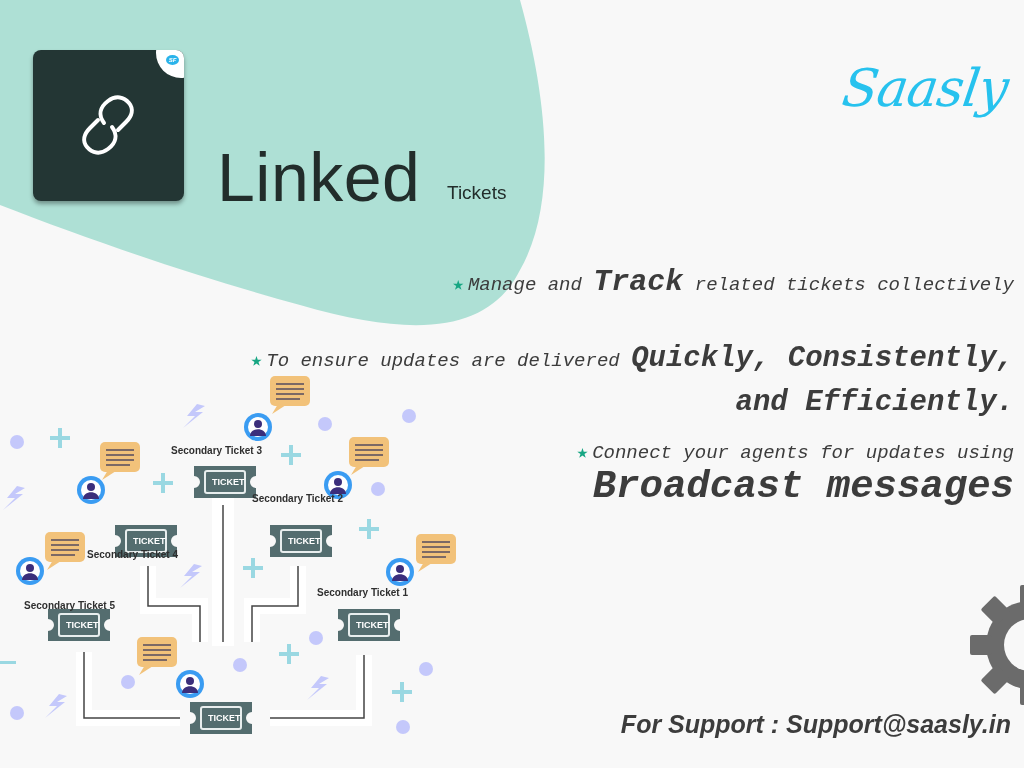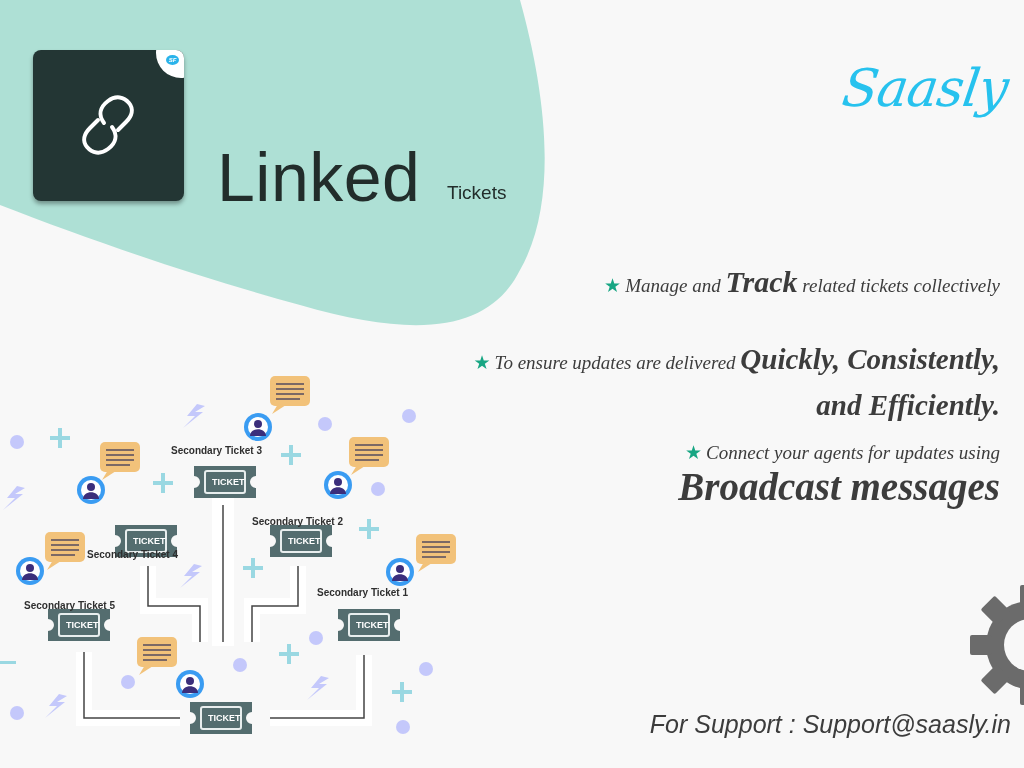--- a/index.html
+++ b/index.html
@@ -5,29 +5,29 @@
   html, body { margin:0; padding:0; }
   body { width:1024px; height:768px; overflow:hidden; background:#f8f8f8; position:relative; font-family:"Liberation Sans", sans-serif; }
   .blob { position:absolute; left:0; top:0; width:1024px; height:768px; }
   .app-tile { position:absolute; left:33px; top:50px; width:151px; height:151px; background:#233634; border-radius:8px; box-shadow:0 3px 4px rgba(0,0,0,0.35); overflow:hidden; }
   .tile-corner { position:absolute; right:-22px; top:-22px; width:50px; height:50px; background:#fff; border-radius:50%; }
   .tile-badge { position:absolute; right:5px; top:5px; width:13px; height:10px; background:#2ab3ea; border-radius:50%; color:#fff; font-size:6px; font-weight:bold; text-align:center; line-height:10px; font-style:italic; }
   .chain-icon { position:absolute; left:35px; top:35px; width:80px; height:80px; }
   .title-main { position:absolute; left:205px; top:138px; font-size:68px; font-weight:500; color:#222d2b; letter-spacing:0.5px;margin-left:12px; }
   .title-sub { position:absolute; left:447px; top:182px; font-size:19px; color:#222d2b; }
   .brand { position:absolute; left:843px; top:58px; font-family:"DejaVu Serif", serif; font-style:italic; font-size:52px; color:#27c2ee; letter-spacing:-1px; transform:skewX(-8deg); }
-  .feature { position:absolute; right:24px; text-align:right; color:#3c3c3c; font-style:italic; font-family:Liberation Serif, serif; }
+  .feature { position:absolute; right:10px; text-align:right; color:#3c3c3c; font-style:italic; font-family:Liberation Mono, monospace; }
   .feature .star { color:#17a683; font-style:normal; font-size:19px; margin-right:4px; }
   .f1 { top:265px; font-size:19px; }
   .f1 .big { font-size:30px; font-weight:bold; }
   .f2 { top:338px; font-size:19px; line-height:42px; }
   .f2 .big { font-size:29px; font-weight:bold;text-align:center; }
   .f3 { top:436px; font-size:19px; line-height:34px; }
   .f3 .big { font-size:39px; font-weight:bold; }
-  .support { position:absolute; right:13px; top:710px; font-size:25px; font-weight:normal; font-style:italic; color:#3c3c3c; }
+  .support { position:absolute; right:13px; top:710px; font-size:25px; font-weight:bold; font-style:italic; color:#3c3c3c; }
   .gear { position:absolute; left:970px; top:585px; width:120px; height:120px; }
   .diagram { position:absolute; left:0; top:360px; width:470px; height:408px; }
   .label { position:absolute; font-size:10px; font-weight:bold; color:#2f2f2f; white-space:nowrap; }
 </style>
 </head>
 <body>
 
 <svg class="blob" viewBox="0 0 1024 768">
   <path d="M0,0 L520,0 C545,90 560,200 520,270 C490,330 420,340 300,305 C200,278 90,240 0,205 Z" fill="#aee0d5"></path>
 </svg>
@@ -171,21 +171,21 @@
   <use href="#ticket-shape" x="194" y="466"></use>
   <use href="#ticket-shape" x="115" y="525"></use>
   <use href="#ticket-shape" x="270" y="525"></use>
   <use href="#ticket-shape" x="48" y="609"></use>
   <use href="#ticket-shape" x="338" y="609"></use>
   <use href="#ticket-shape" x="190" y="702"></use>
 </svg>
 
 <div class="label" style="left:171px;top:445px;">Secondary Ticket 3</div>
 <div class="label" style="left:87px;top:505px;margin-top:44px;">Secondary Ticket 4</div>
-<div class="label" style="left:252px;top:516px;text-align:center;">Secondary Ticket 2</div>
+<div class="label" style="left:252px;top:493px;text-align:center;">Secondary Ticket 2</div>
 <div class="label" style="left:24px;top:587px;margin-top:13px;">Secondary Ticket 5</div>
 <div class="label" style="left:317px;top:587px;">Secondary Ticket 1</div>
 <div class="label" style="left:185px;top:775px;">Primary Ticket</div>
 
 <div class="label" style="left:212px;top:477px;color:#fff;font-size:9px;">TICKET</div>
 <div class="label" style="left:133px;top:536px;color:#fff;font-size:9px;">TICKET</div>
 <div class="label" style="left:288px;top:536px;color:#fff;font-size:9px;">TICKET</div>
 <div class="label" style="left:66px;top:620px;color:#fff;font-size:9px;">TICKET</div>
 <div class="label" style="left:356px;top:620px;color:#fff;font-size:9px;">TICKET</div>
 <div class="label" style="left:208px;top:713px;color:#fff;font-size:9px;">TICKET</div>

